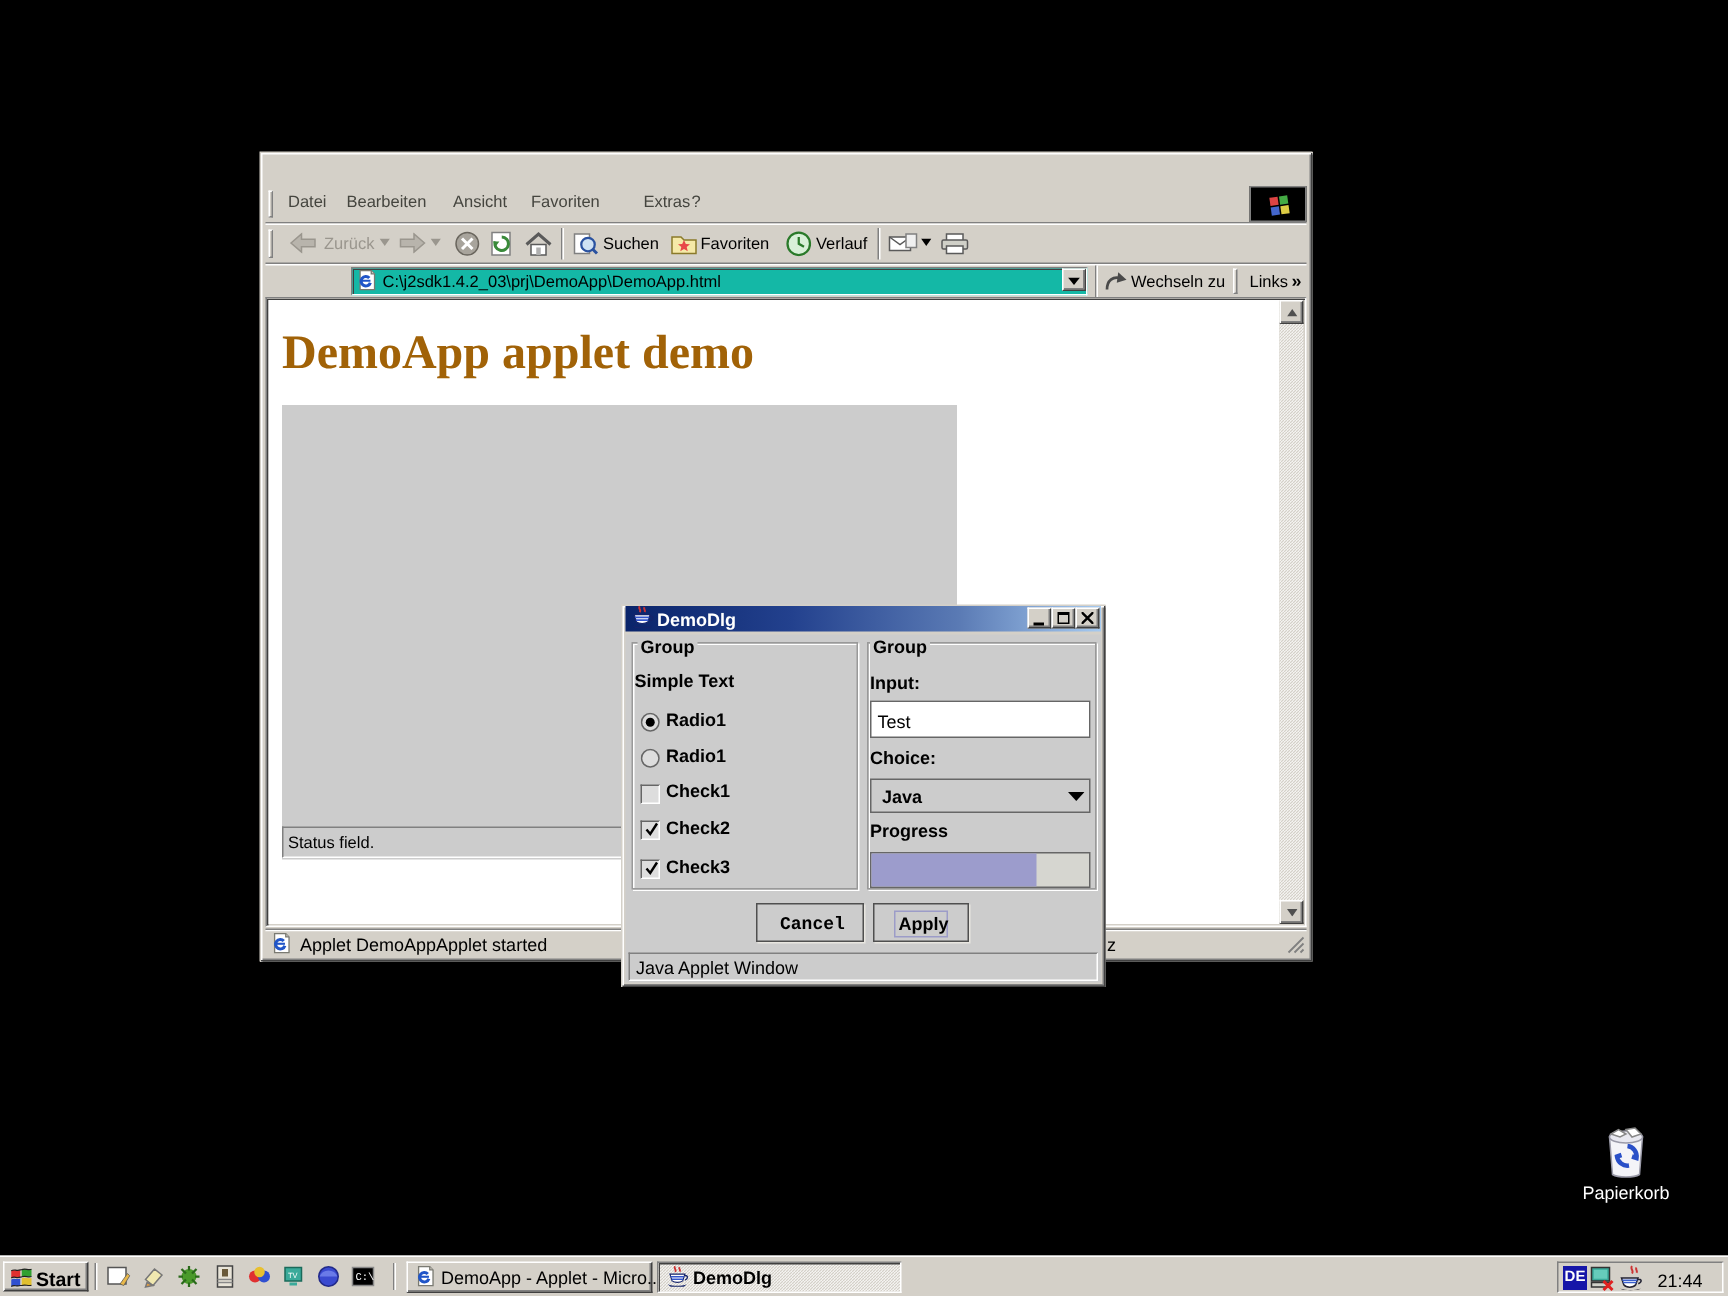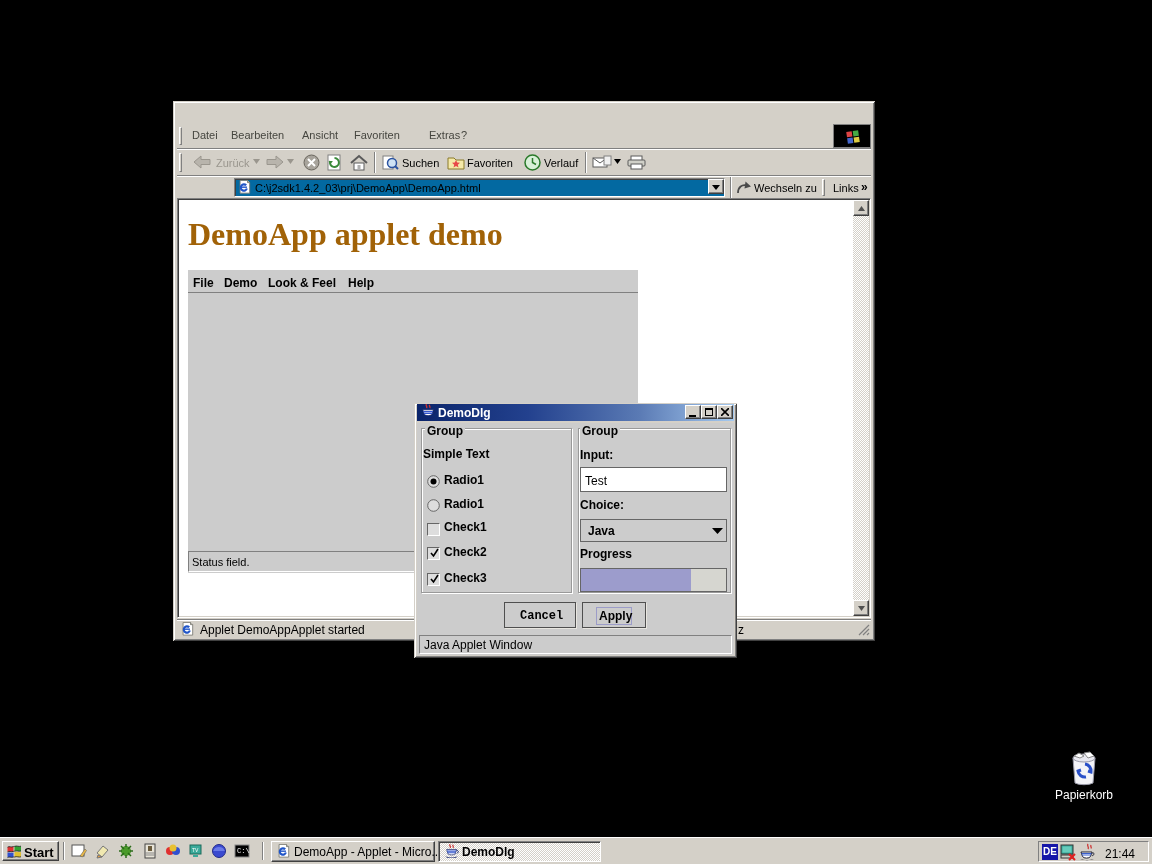--- a/index.html
+++ b/index.html
@@ -5,21 +5,21 @@
 * { margin:0; padding:0; box-sizing:border-box; }
 html,body { width:1152px; height:864px; background:#000; overflow:hidden;
   font-family:"Liberation Sans", sans-serif; }
 .abs { position:absolute; }
 
 .winframe { box-shadow: inset 1px 1px 0 0 #D4D0C8, inset -1px -1px 0 0 #404040,
   inset 2px 2px 0 0 #fff, inset -2px -2px 0 0 #808080; background:#D4D0C8; }
 .btn3d { border:1px solid; border-color:#fff #404040 #404040 #fff;
   box-shadow: inset -1px -1px 0 #808080, inset 1px 1px 0 #D4D0C8; background:#D4D0C8; }
 .sunk { border:1px solid; border-color:#808080 #fff #fff #808080;
-  box-shadow: inset 1px 1px 0 #404040; background:#0369a1; }
+  box-shadow: inset 1px 1px 0 #404040; background:#14b8a6; }
 .sunk1 { border:1px solid; border-color:#808080 #fff #fff #808080; }
 .t12 { font-size:12px; line-height:1; white-space:nowrap; }
 .b12 { font-size:12px; font-weight:bold; line-height:1; white-space:nowrap; }
 .t11 { font-size:11px; line-height:1; white-space:nowrap; }
 .m11 { font-size:11px; line-height:1; white-space:nowrap; top:6px; color:#45453f; }
 </style>
 </head>
 <body>
 
 <div class="abs winframe" id="ie" style="left:173px; top:101px; width:702px; height:540px;">
@@ -150,26 +150,20 @@
     <div class="abs" style="left:645px; top:2px; width:3px; height:17px; border:1px solid; border-color:#fff #808080 #808080 #fff;"></div>
     <span class="abs t11" style="left:656px; top:6px; color:#000;">Links</span>
     <span class="abs" style="left:684px; top:3px; color:#000; font-size:12px; font-weight:bold;">»</span>
   </div>
 
   <div class="abs" style="left:4px; top:97px; width:694px; height:420px; border:1px solid; border-color:#808080 #fff #fff #808080; box-shadow: inset 1px 1px 0 #404040;"></div>
   <div class="abs" style="left:6px; top:99px; width:674px; height:416px; background:#fff; overflow:hidden;">
     <div class="abs" style="left:9px; top:16px; font-family:'Liberation Serif',serif; font-weight:bold; font-size:32px; color:#a16207; white-space:nowrap;">DemoApp applet demo</div>
 
     <div class="abs" style="left:9px; top:70px; width:450px; height:303px; background:#cccccc;">
-      <div class="abs" style="left:0; top:0; width:450px; height:23px; background:#cccccc; border-bottom:1px solid #808080;">
-        <span class="abs b12" style="left:5px; top:7px;">File</span>
-        <span class="abs b12" style="left:36px; top:7px;">Demo</span>
-        <span class="abs b12" style="left:80px; top:7px;">Look &amp; Feel</span>
-        <span class="abs b12" style="left:160px; top:7px;">Help</span>
-      </div>
       <div class="abs" style="left:0px; bottom:1px; width:447px; height:21px; border:1px solid; border-color:#808080 #fff #fff #808080; background:#cccccc;">
         <span class="abs t11" style="left:3px; top:5px;">Status field.</span>
       </div>
     </div>
   </div>
 
   <div class="abs" style="left:680px; top:99px; width:16px; height:416px; background:#d4d0c8; background-image:linear-gradient(45deg,#fff 25%,transparent 25%,transparent 75%,#fff 75%),linear-gradient(45deg,#fff 25%,transparent 25%,transparent 75%,#fff 75%); background-size:2px 2px; background-position:0 0,1px 1px;">
     <div class="abs btn3d" style="left:0; top:0; width:16px; height:16px;">
       <svg class="abs" style="left:4px; top:5px;" width="7" height="5" viewBox="0 0 7 5">
           <path d="M3.5 0 L7 5 H0 z" fill="#505050"></path>

